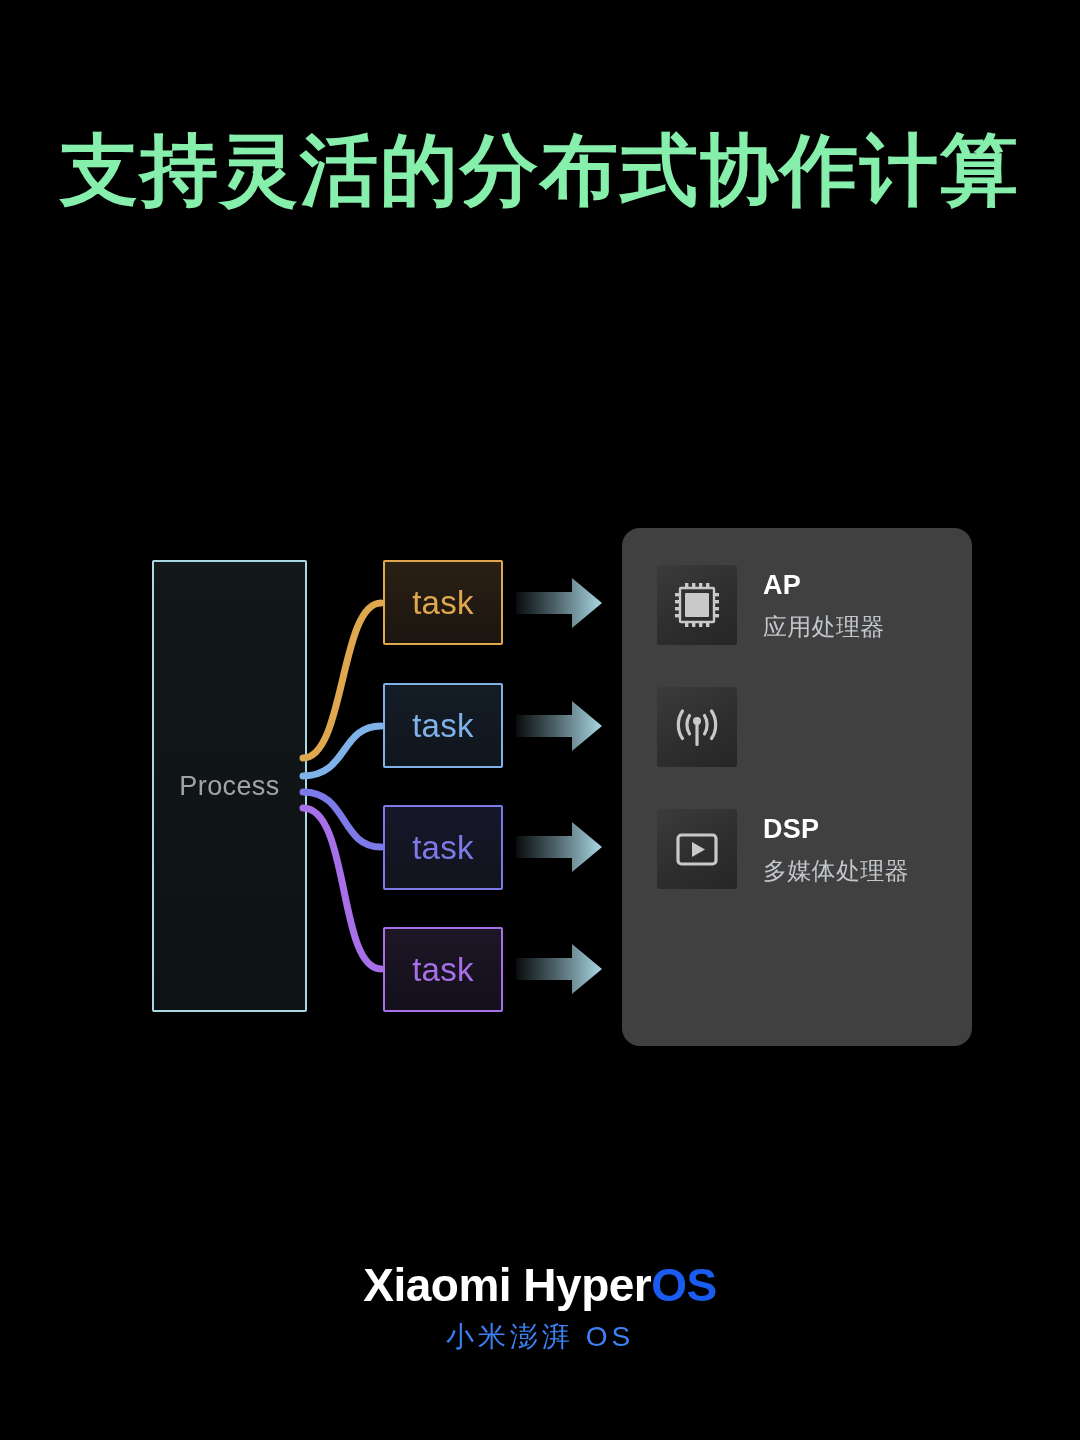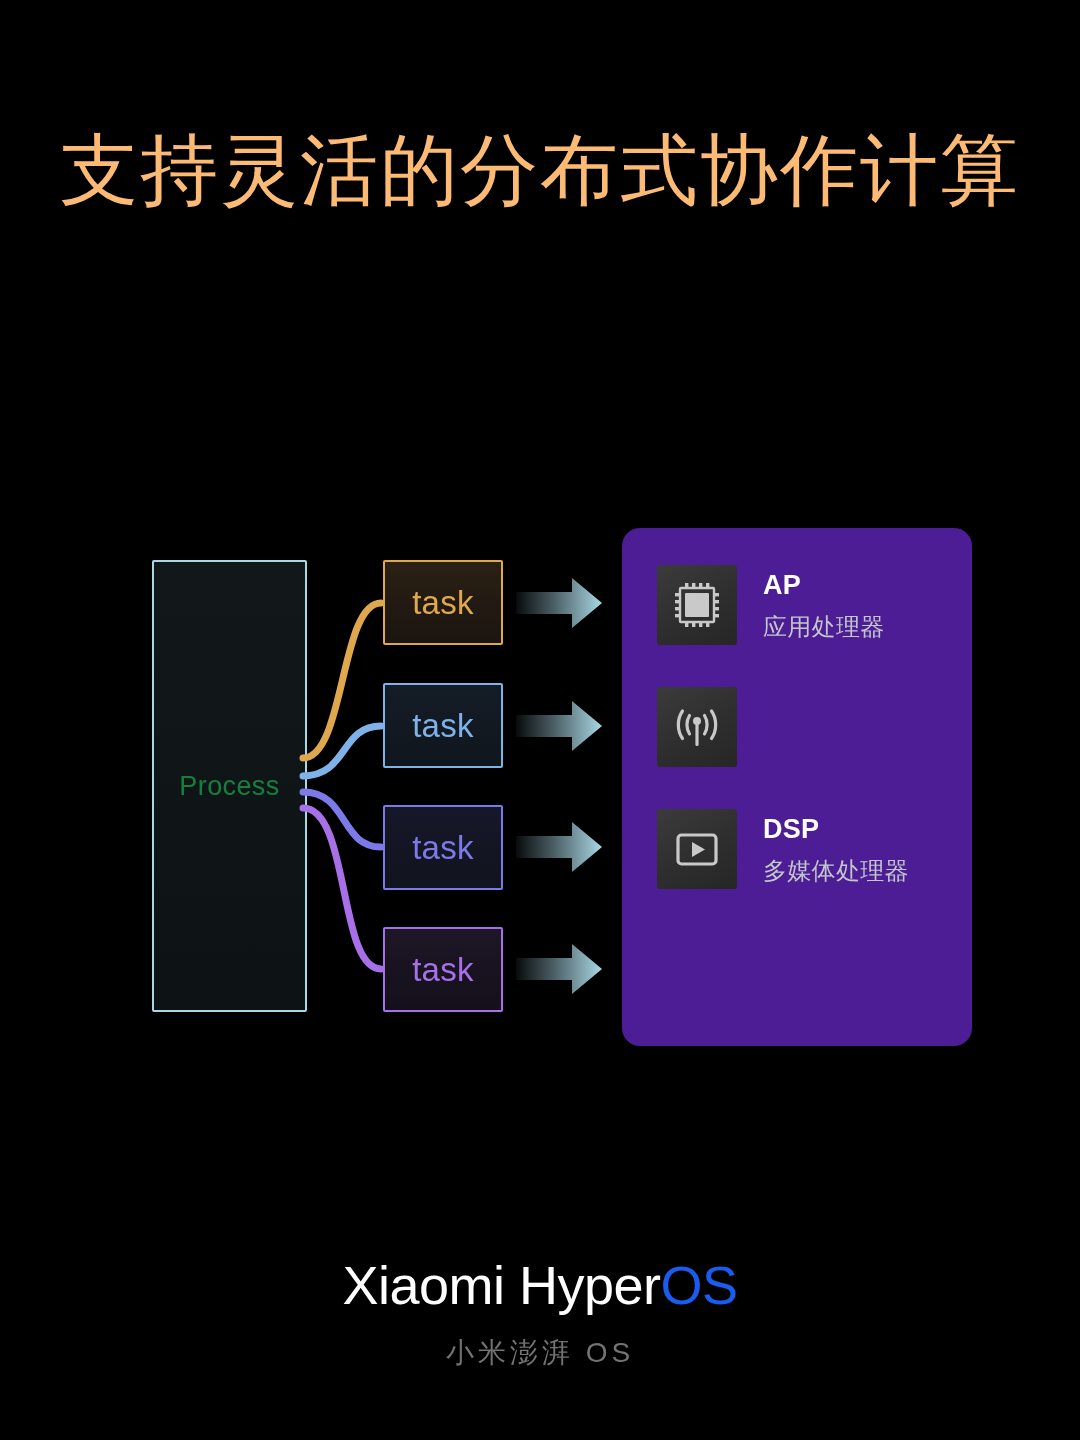--- a/index.html
+++ b/index.html
@@ -12,39 +12,39 @@
 
   
   #headline{
     position:absolute; left:0; top:118px; width:1080px;
     text-align:center;
   }
   #headline .line{
     display:block;
     font-size:78px;
     line-height:104px;
-    font-weight:400;
+    font-weight:700;
     letter-spacing:2px;
-    color:#fdba74;
+    color:#86efac;
     white-space:nowrap;
   }
 
   
   #process-box{
     position:absolute;
     left:152px; top:560px; width:155px; height:452px;
     border:2px solid #a9d7e4;
     background:linear-gradient(180deg,#12181a 0%,#0d1214 100%);
     border-radius:2px;
   }
   #process-label{
     position:absolute;
     left:152px; top:560px; width:155px; height:452px;
     display:flex; align-items:center; justify-content:center;
-    font-size:27px; color:#15803d; letter-spacing:.4px;
+    font-size:27px; color:#a3a3a3; letter-spacing:.4px;
     pointer-events:none;
   }
 
   
   #links{
     position:absolute; left:0; top:0; width:1080px; height:1440px;
     pointer-events:none;
   }
 
   
@@ -54,21 +54,21 @@
     display:flex; align-items:center; justify-content:center;
     font-size:33px; letter-spacing:.3px;
     border-width:2px; border-style:solid;
     border-radius:2px;
   }
 
   
   #device-panel{
     position:absolute;
     left:622px; top:528px; width:350px; height:518px;
-    background:#4c1d95;
+    background:#404040;
     border-radius:18px;
   }
   .device-row{
     position:absolute;
     left:35px; width:290px; height:82px;
     display:flex; align-items:center;
   }
   .device-icon{
     width:80px; height:80px; flex:0 0 80px;
     background:linear-gradient(150deg,#3b3b3b 0%,#2e2e2e 55%,#262626 100%);
@@ -83,27 +83,27 @@
   .device-desc{
     font-size:24px; color:#c3c7cb; line-height:28px;
     margin-top:12px; letter-spacing:.3px;
   }
 
   
   #brand{
     position:absolute; left:0; top:1252px; width:1080px; text-align:center;
   }
   #brand-main{
-    font-size:54px; font-weight:400; letter-spacing:-.5px; line-height:66px;
+    font-size:46px; font-weight:700; letter-spacing:-.5px; line-height:66px;
   }
   #brand-main .white{ color:#ffffff; }
   #brand-main .blue{ color:#1b5cf0; }
   #brand-sub{
-    margin-top:16px;
-    font-size:28px; color:#737373; letter-spacing:4px; font-weight:400;
+    margin-top:0;
+    font-size:28px; color:#3b82f6; letter-spacing:4px; font-weight:400;
   }
 </style>
 </head>
 <body>
 
 <div id="headline">
   <span class="line">支持灵活的分布式协作计算</span>
 </div>
 
 <div id="process-box" style="border-color: rgb(169, 215, 228);"></div>

